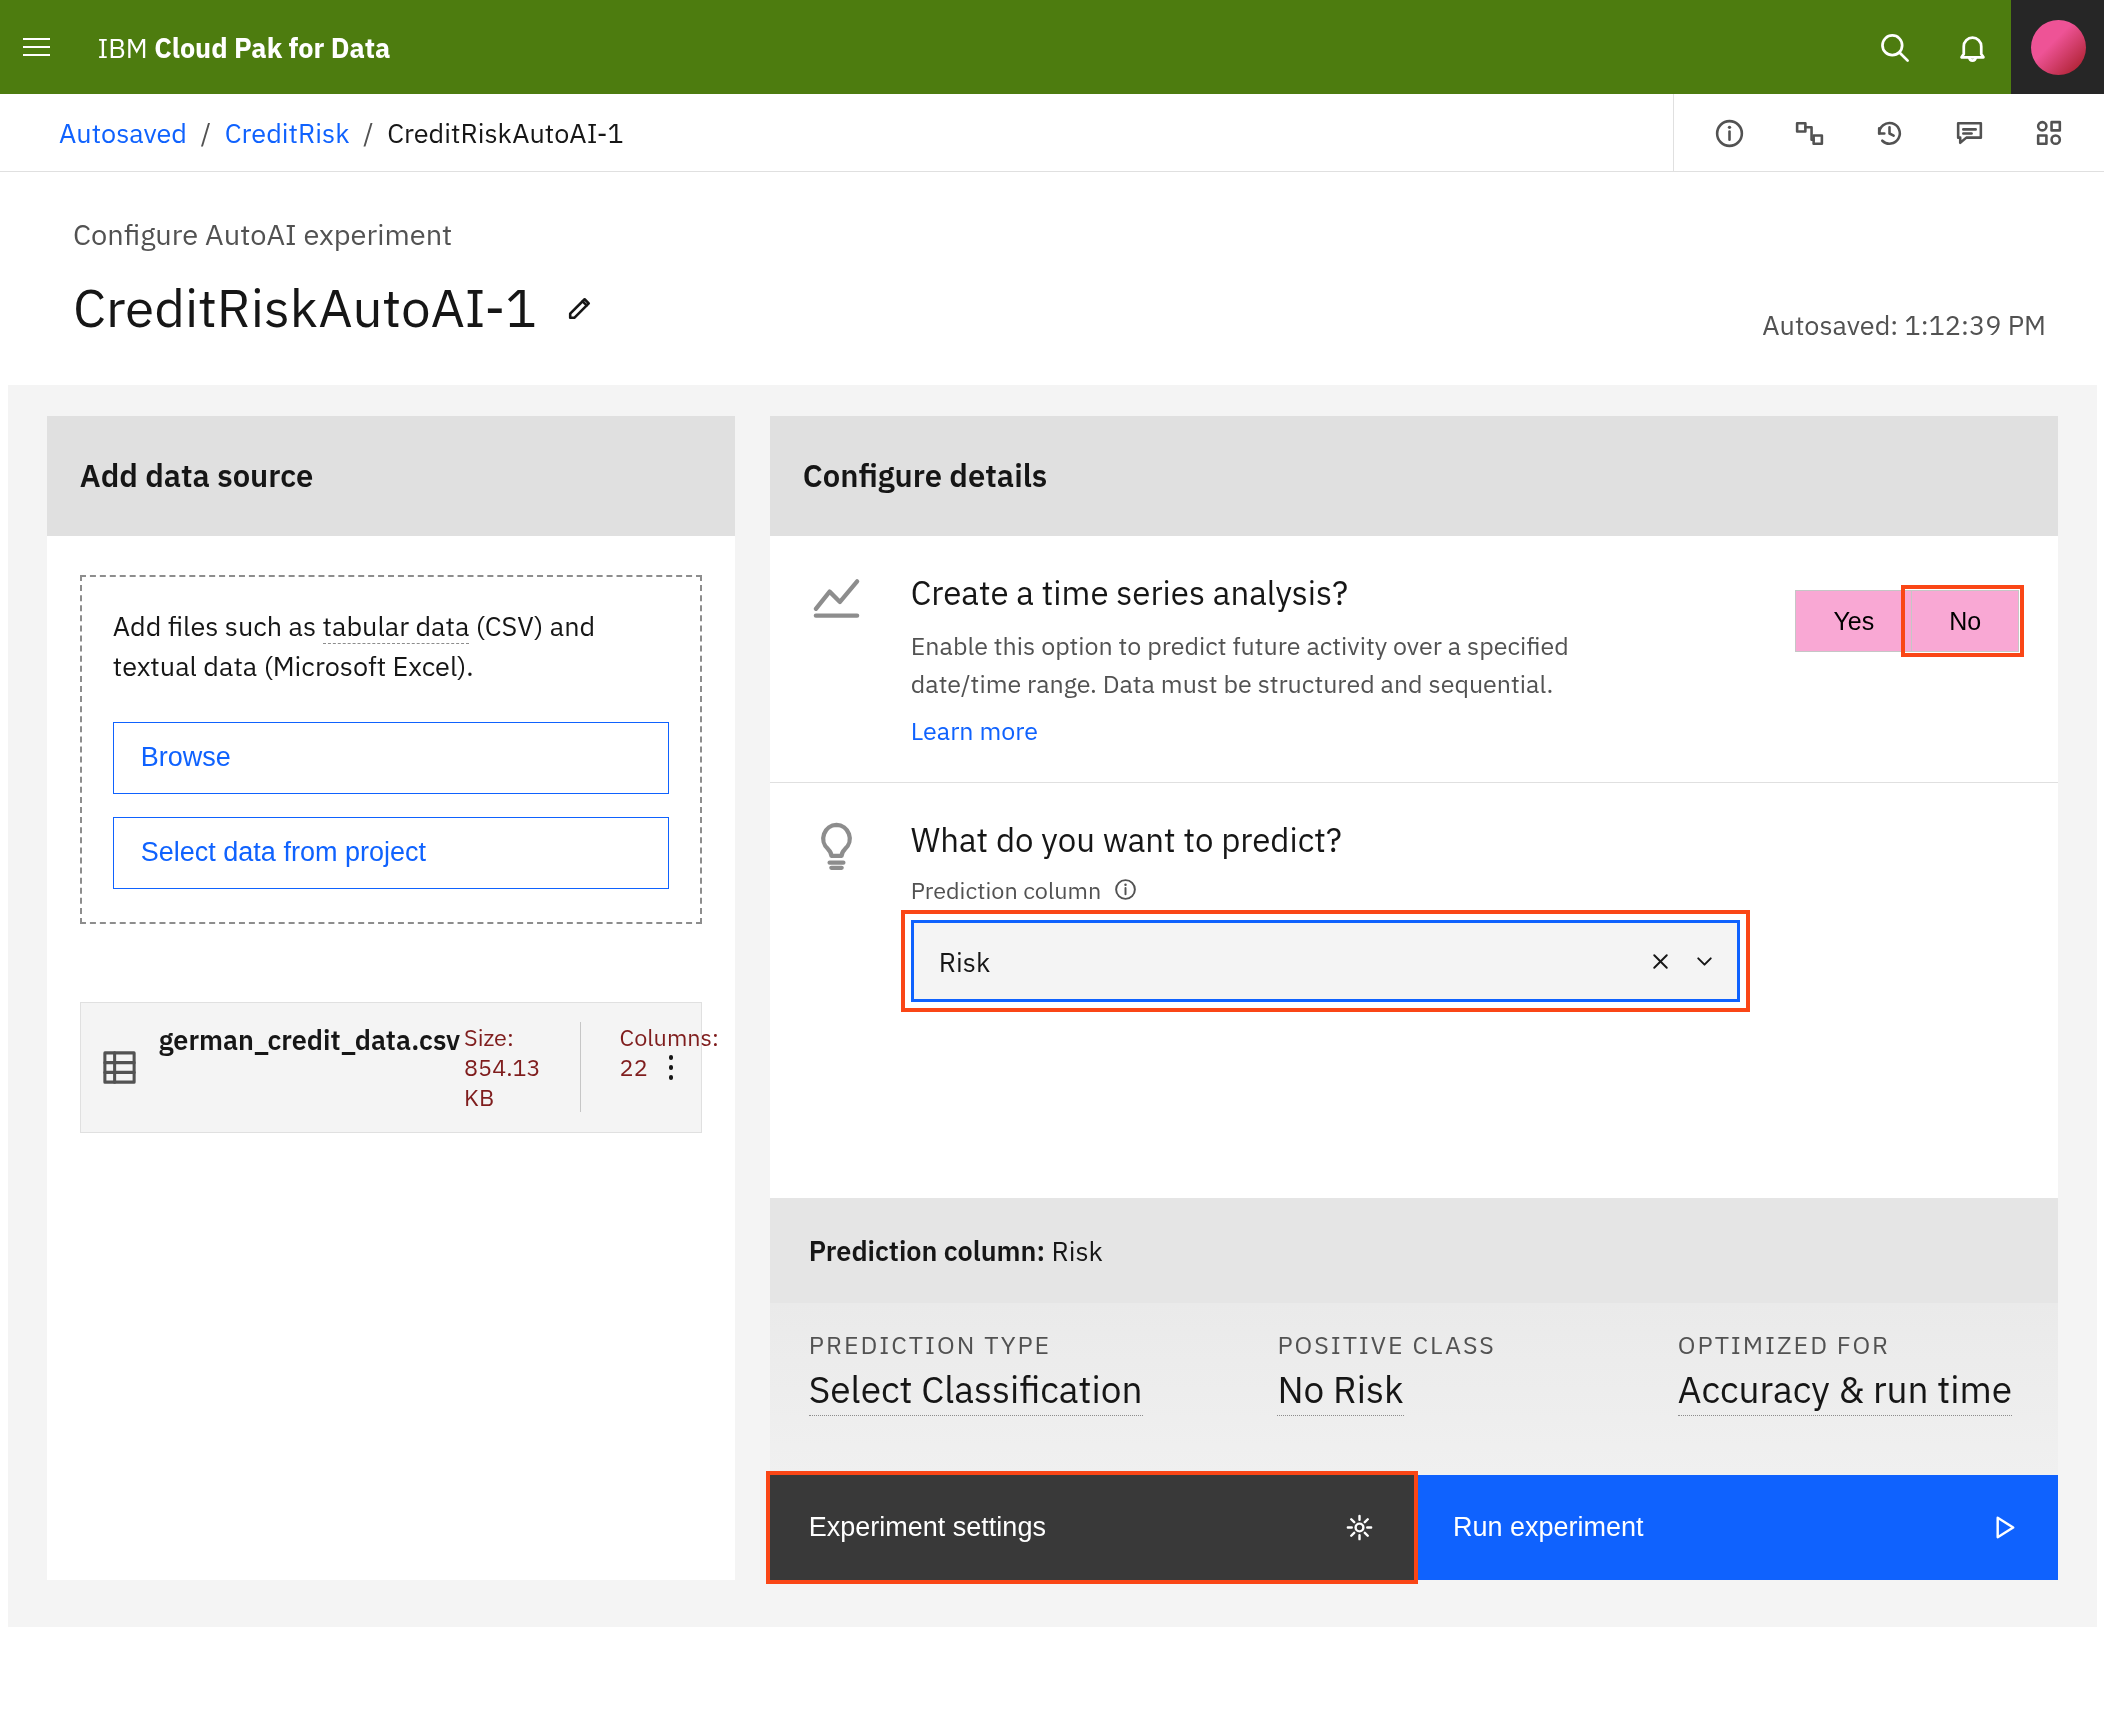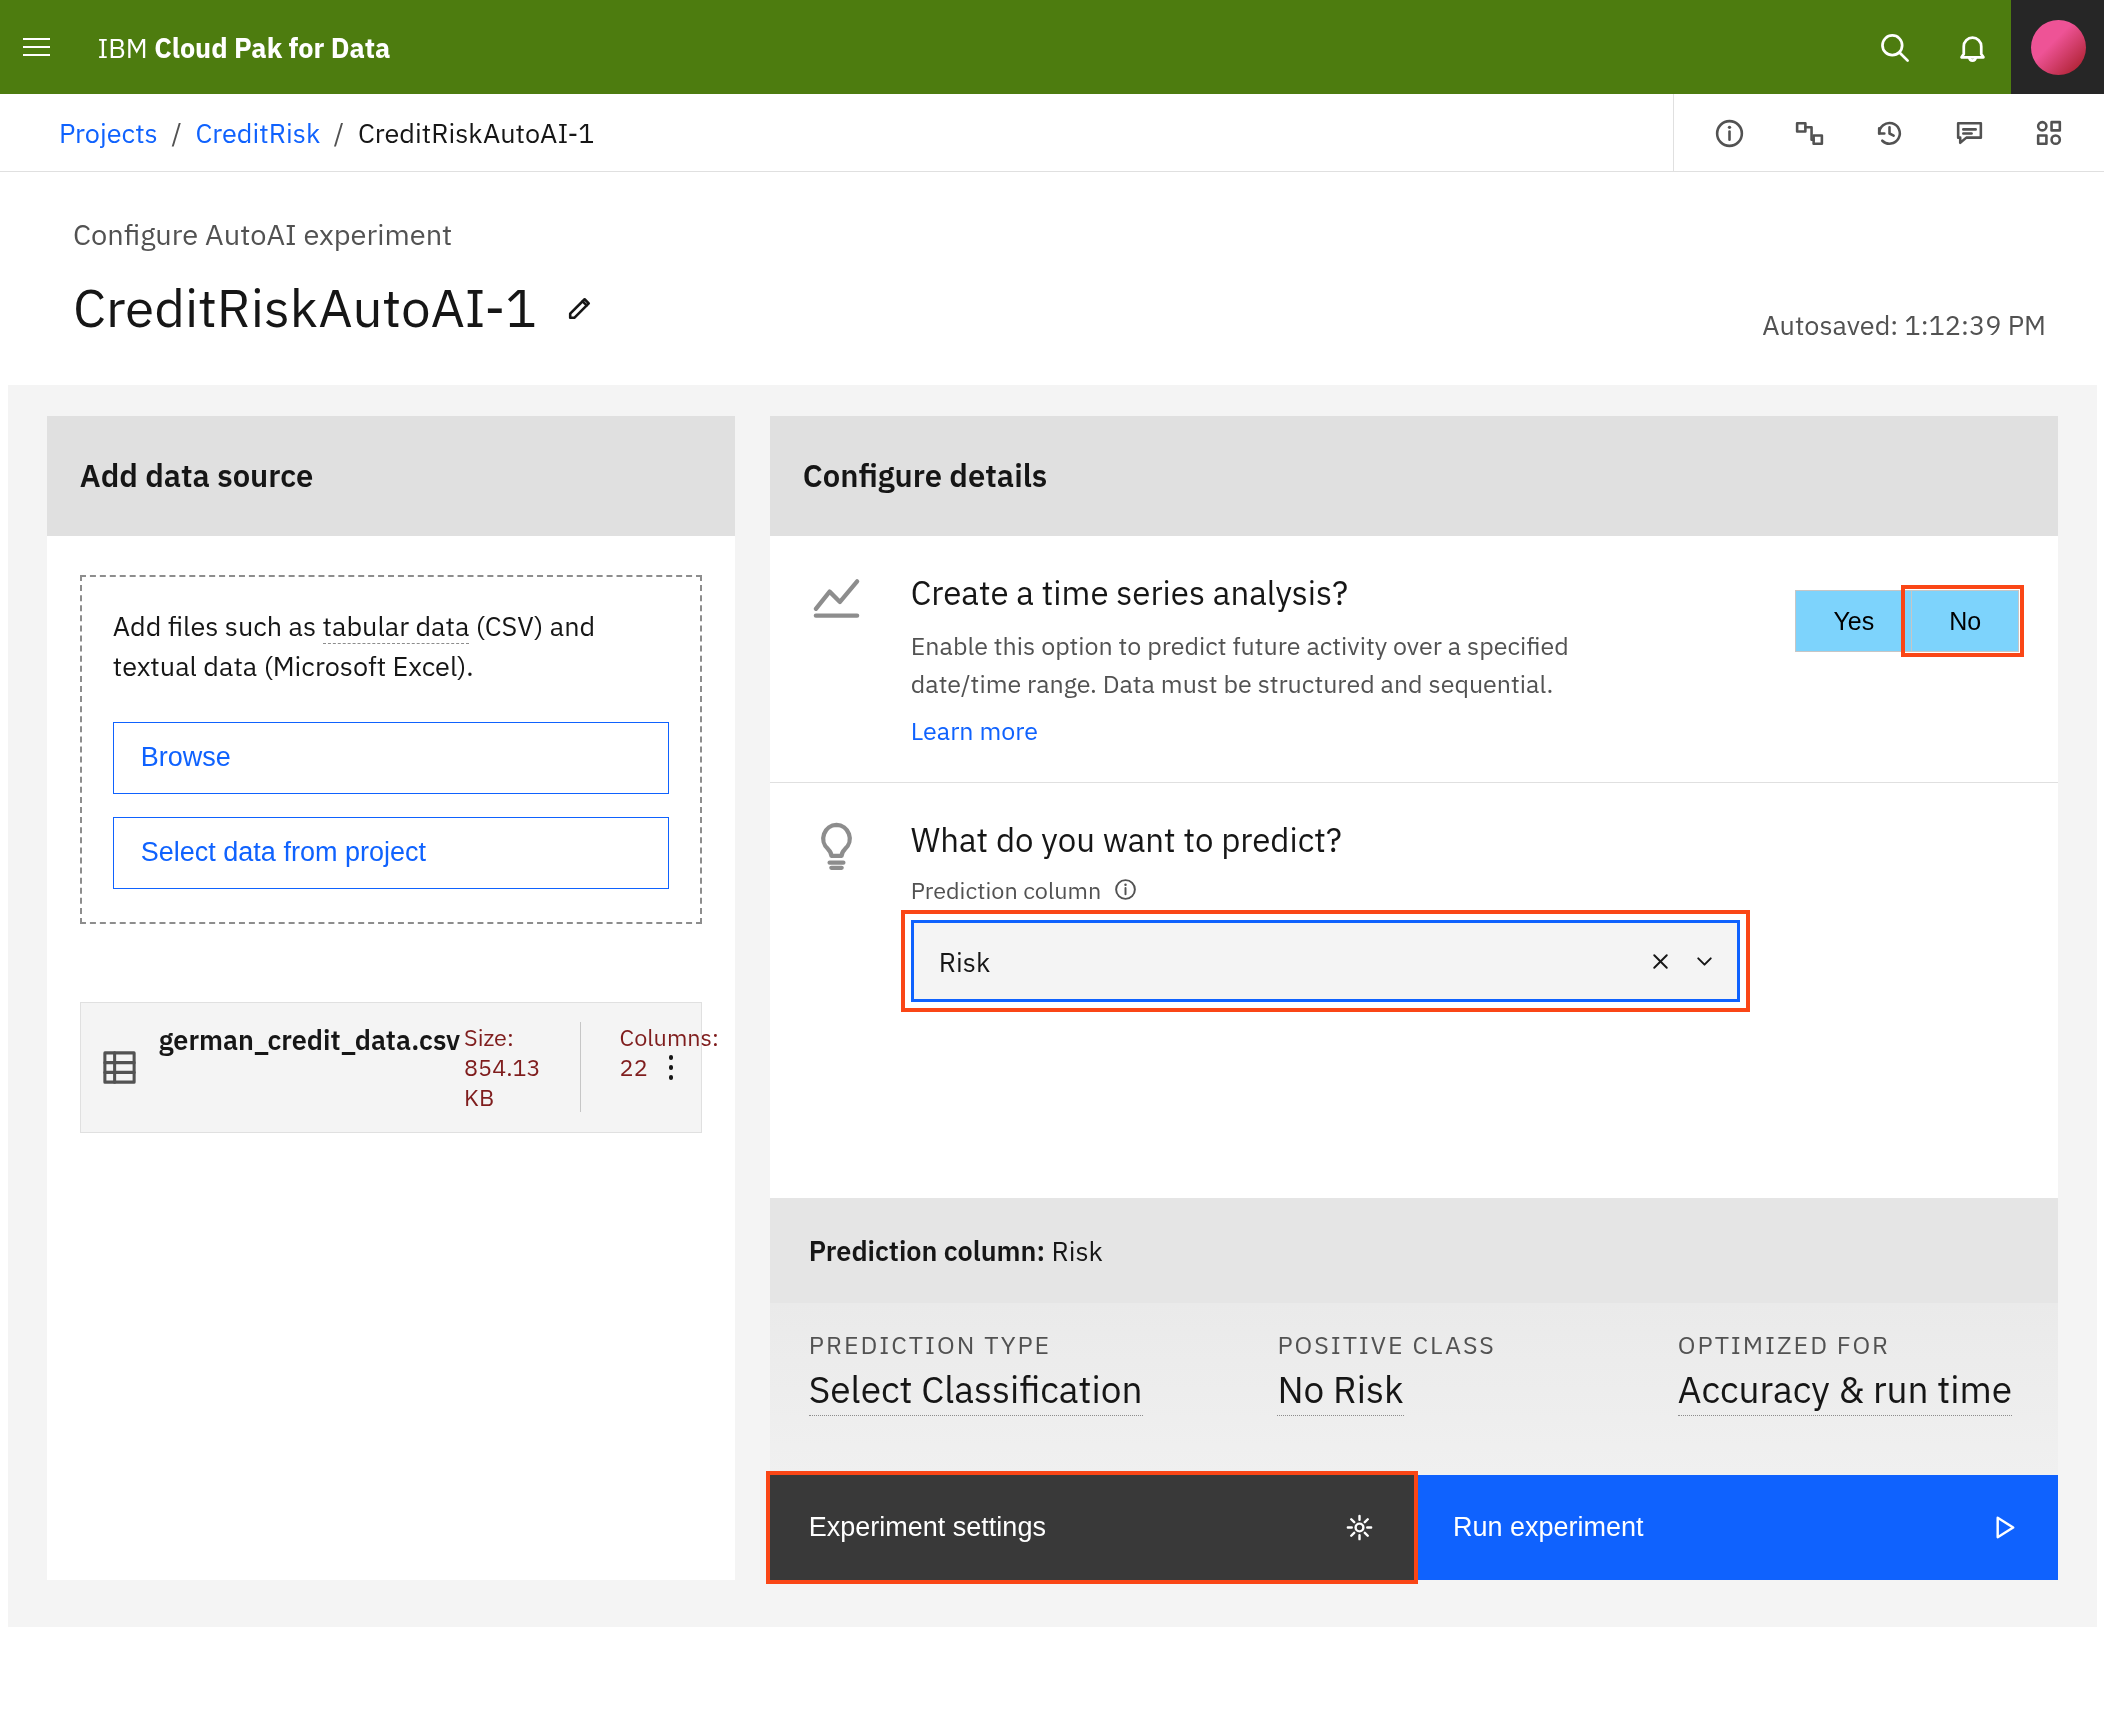--- a/index.html
+++ b/index.html
@@ -62,21 +62,21 @@
 
 
 .detail-row { padding: 35px 39px; display: flex; gap: 47px; border-bottom: 1px solid #e0e0e0; }
 .detail-icon { width: 55px; height: 55px; flex-shrink: 0; }
 .detail-content { flex: 1; }
 .detail-title { font-size: 33px; font-weight: 400; margin-bottom: 13.7px; }
 .detail-desc { font-size: 25px; color: #525252; line-height: 1.5; max-width: 741px; }
 .learn-link { color: #0f62fe; font-size: 25px; text-decoration: none; display: inline-block; margin-top: 11.7px; }
 
 .yesno { display: flex; align-items: flex-start; margin-top: 19.5px; }
-.yn-btn { border: 1px solid #c6c6c6; background: #7dd3fc; font-size: 25px; padding: 15.6px 37px; cursor: pointer; }
+.yn-btn { border: 1px solid #c6c6c6; background: #f9a8d4; font-size: 25px; padding: 15.6px 37px; cursor: pointer; }
 .yn-btn + .yn-btn { border-left: none; }
 .yn-group { display: flex; position: relative; }
 .yn-highlight { border: 4.9px solid #fa4616; position: absolute; right: -4.9px; top: -4.9px; bottom: -4.9px; width: 123px; pointer-events: none; }
 
 .pred-label-row { display: flex; align-items: center; gap: 11.7px; font-size: 23.4px; color: #525252; margin-top: 9.8px; }
 .info-circle { width: 25px; height: 25px; }
 
 .combo-wrap { position: relative; margin-top: 15.6px; }
 .combo { border: 3.9px solid #0f62fe; display: flex; align-items: center; padding: 0 19.5px 0 25px; height: 82px; background: #f4f4f4; }
 .combo-highlight { position: absolute; inset: -9.8px; border: 4.9px solid #fa4616; pointer-events: none; }
@@ -132,21 +132,21 @@
         </svg>
     </div>
     <div class="avatar-tile">
       <div class="avatar-circle"></div>
     </div>
   </div>
 </div>
 
 <div class="crumbbar">
   <div class="crumbs">
-    <a>Projects</a>
+    <a>Autosaved</a>
     <span class="sep">/</span>
     <a>CreditRisk</a>
     <span class="sep">/</span>
     <span class="cur">CreditRiskAutoAI-1</span>
   </div>
   <div class="crumb-icons">
     <div class="crumb-icon">
       <svg viewBox="0 0 32 32" width="33" height="33">
           <circle class="stroke" cx="16" cy="16" r="12"></circle>
           <line class="stroke" x1="16" y1="14" x2="16" y2="22"></line>

